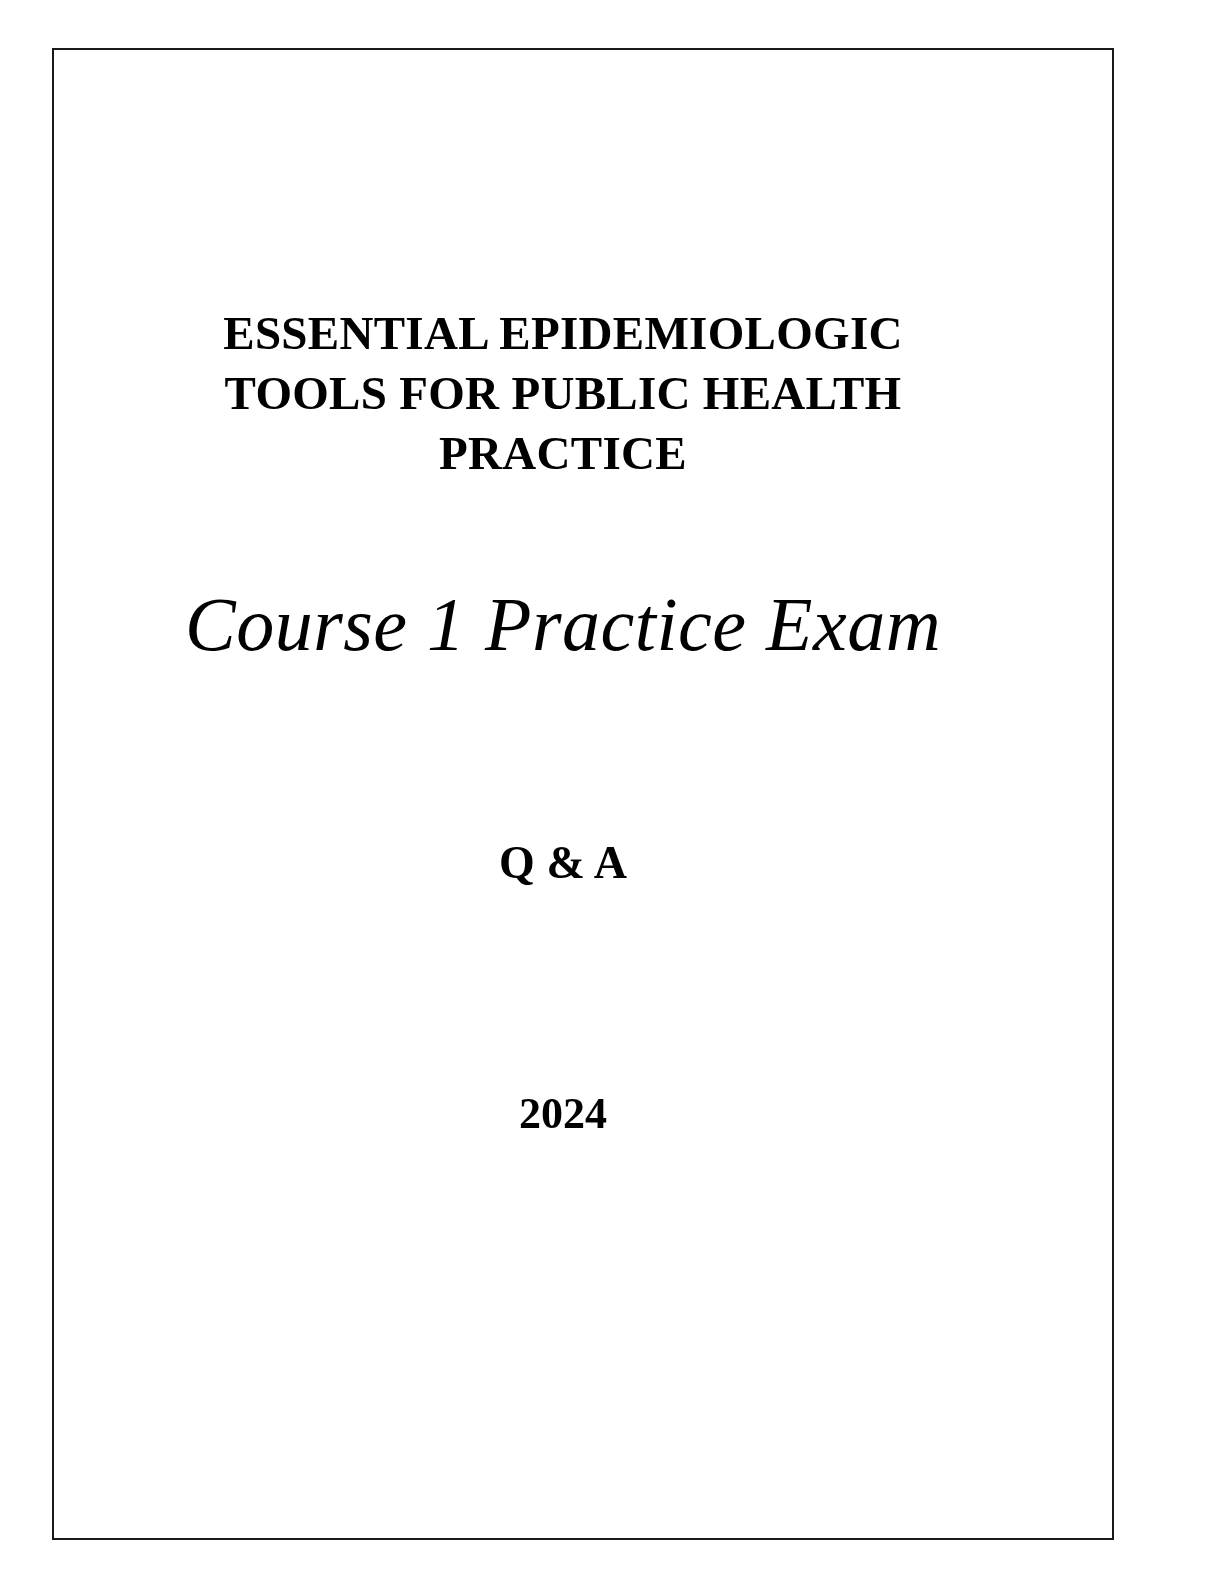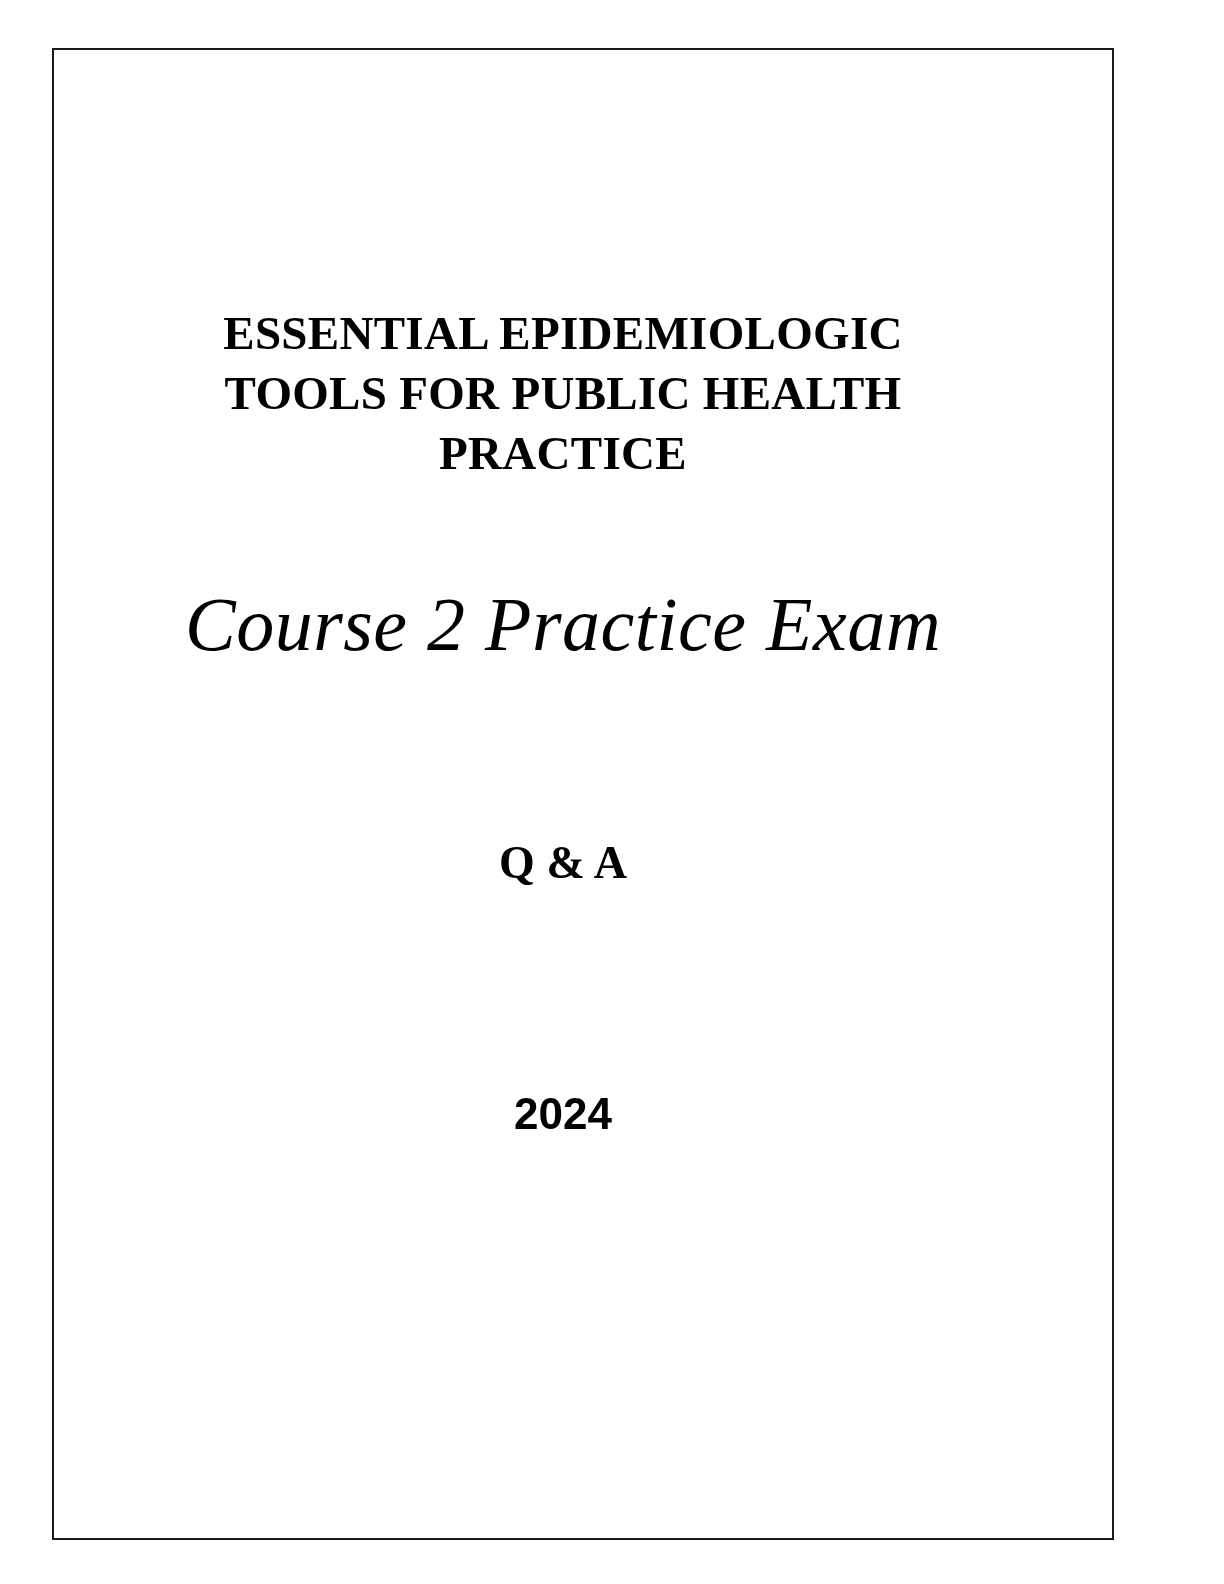--- a/index.html
+++ b/index.html
@@ -88,37 +88,37 @@
     line-height: 1.2;
   }
 
   .doc-year {
     position: absolute;
     left: 0;
     right: 0;
     top: 1040px;
     margin: 0;
     text-align: center;
-    font-family: Liberation Sans, sans-serif;
+    font-family: Liberation Serif, serif;
     font-weight: bold;
     font-size: 44px;
     line-height: 1.2;
   }
 </style>
 </head>
 <body>
 
 <div class="page">
 
   <div class="page-frame"></div>
 
   <div class="content">
 
     <h1 class="doc-title">ESSENTIAL EPIDEMIOLOGIC TOOLS FOR PUBLIC HEALTH PRACTICE</h1>
 
-    <div class="doc-subtitle">Course 2 Practice Exam</div>
+    <div class="doc-subtitle">Course 1 Practice Exam</div>
 
     <div class="doc-qa">Q &amp; A</div>
 
     <div class="doc-year">2024</div>
 
   </div>
 </div>
 
 </body></html>

